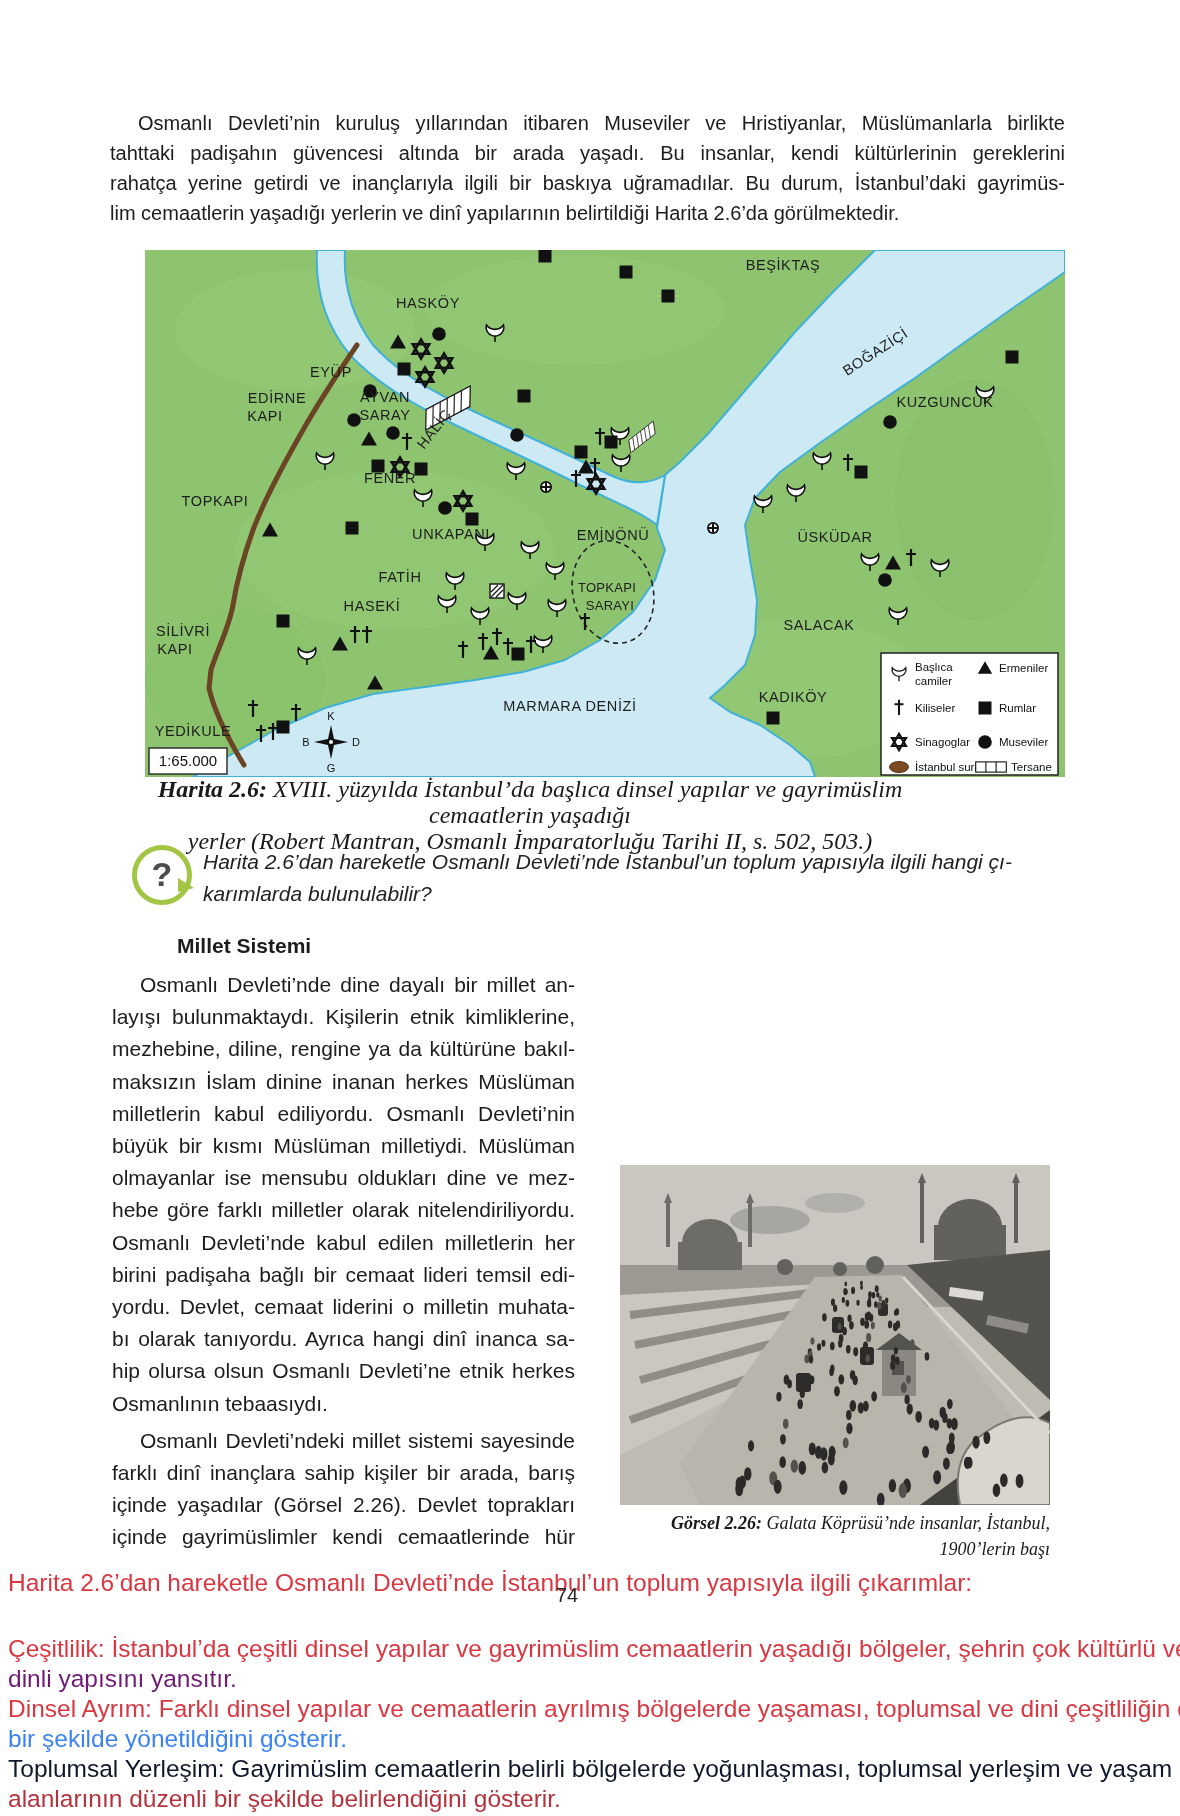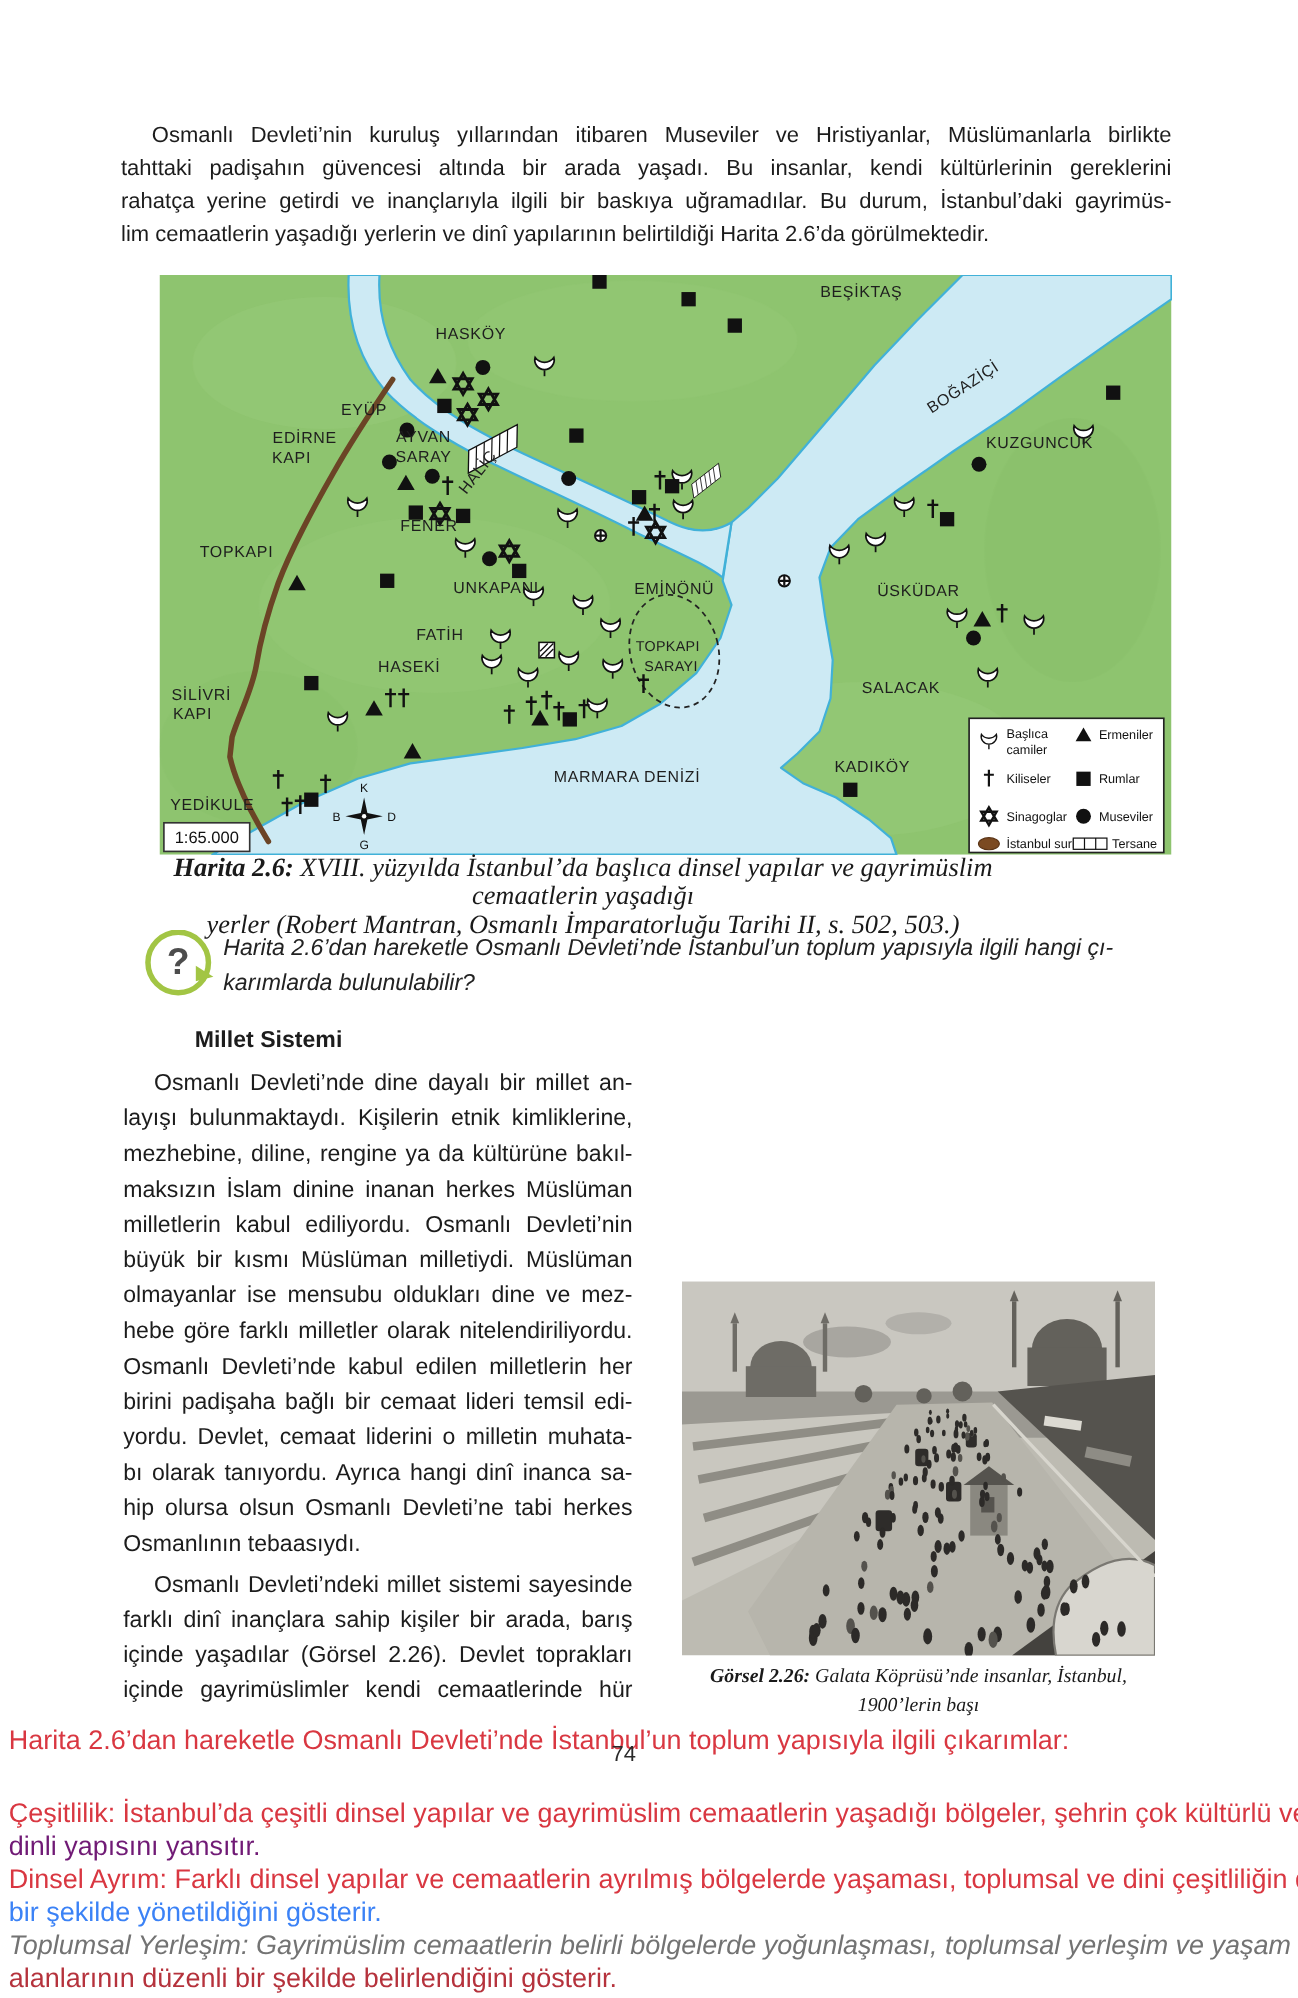--- a/index.html
+++ b/index.html
@@ -27,21 +27,21 @@
   #q-tail{left:178px;top:878px;width:0;height:0;border-style:solid;border-width:10px 0 4px 16px;
      border-color:transparent transparent transparent #a2c544}
   #question{left:203px;top:846px;width:870px;font-style:italic;font-size:21px;line-height:32px;color:#222}
   #question div{white-space:nowrap}
   
   #heading{left:177px;top:934px;font-size:21px;font-weight:bold}
   #col1{left:112px;top:969px;width:463px;font-size:21px;line-height:32.2px}
   #col1 .p2{margin-top:5px}
   
   #photo{left:620px;top:1165px;width:430px;height:340px}
-  #photo-caption{left:620px;top:1510px;width:430px;text-align:center;
+  #photo-caption{left:620px;top:1510px;width:430px;text-align:right;
      font-family:"Liberation Serif",serif;font-style:italic;font-size:18px;line-height:26px;color:#1a1a1a}
   
   #pagenum{left:556px;top:1584px;font-size:20px;color:#2a2a2a;z-index:6}
   
   #redblock{left:8px;top:1568px;width:1172px;font-size:24.5px;line-height:30px;z-index:4}
   #redblock div{white-space:nowrap}
 </style>
 </head>
 <body>
 
@@ -286,21 +286,21 @@
       <div class="jl">mezhebine, diline, rengine ya da kültürüne bakıl-</div>
       <div class="jl">maksızın İslam dinine inanan herkes Müslüman</div>
       <div class="jl">milletlerin kabul ediliyordu. Osmanlı Devleti’nin</div>
       <div class="jl">büyük bir kısmı Müslüman milletiydi. Müslüman</div>
       <div class="jl">olmayanlar ise mensubu oldukları dine ve mez-</div>
       <div class="jl">hebe göre farklı milletler olarak nitelendiriliyordu.</div>
       <div class="jl">Osmanlı Devleti’nde kabul edilen milletlerin her</div>
       <div class="jl">birini padişaha bağlı bir cemaat lideri temsil edi-</div>
       <div class="jl">yordu. Devlet, cemaat liderini o milletin muhata-</div>
       <div class="jl">bı olarak tanıyordu. Ayrıca hangi dinî inanca sa-</div>
-      <div class="jl">hip olursa olsun Osmanlı Devleti’ne tabi herkes</div>
+      <div class="jl">hip olursa olsun Osmanlı Devleti’ne etnik herkes</div>
       <div>Osmanlının tebaasıydı.</div>
     </div>
   <div class="p2">
       <div class="jl ind">Osmanlı Devleti’ndeki millet sistemi sayesinde</div>
       <div class="jl">farklı dinî inançlara sahip kişiler bir arada, barış</div>
       <div class="jl">içinde yaşadılar (Görsel 2.26). Devlet toprakları</div>
       <div class="jl">içinde gayrimüslimler kendi cemaatlerinde hür</div>
     </div>
 </div>
 
@@ -494,15 +494,15 @@
 </div>
 
 <div id="pagenum" class="abs">74</div>
 
 <div id="redblock" class="abs">
     <div style="color: rgb(217, 55, 65);">Harita 2.6’dan hareketle Osmanlı Devleti’nde İstanbul’un toplum yapısıyla ilgili çıkarımlar:</div>
     <div style="color: rgb(217, 55, 65); margin-top: 36px;">Çeşitlilik: İstanbul’da çeşitli dinsel yapılar ve gayrimüslim cemaatlerin yaşadığı bölgeler, şehrin çok kültürlü ve çok</div>
     <div style="color: #701a75;">dinli yapısını yansıtır.</div>
     <div style="color: rgb(217, 55, 65);">Dinsel Ayrım: Farklı dinsel yapılar ve cemaatlerin ayrılmış bölgelerde yaşaması, toplumsal ve dini çeşitliliğin düzenli</div>
     <div style="color: #3b82f6;">bir şekilde yönetildiğini gösterir.</div>
-    <div style="color: #737373; font-style: italic;">Toplumsal Yerleşim: Gayrimüslim cemaatlerin belirli bölgelerde yoğunlaşması, toplumsal yerleşim ve yaşam</div>
+    <div style="color: #0f172a;">Toplumsal Yerleşim: Gayrimüslim cemaatlerin belirli bölgelerde yoğunlaşması, toplumsal yerleşim ve yaşam</div>
     <div style="color: rgb(181, 50, 60);">alanlarının düzenli bir şekilde belirlendiğini gösterir.</div>
   </div>
 
 </body></html>

